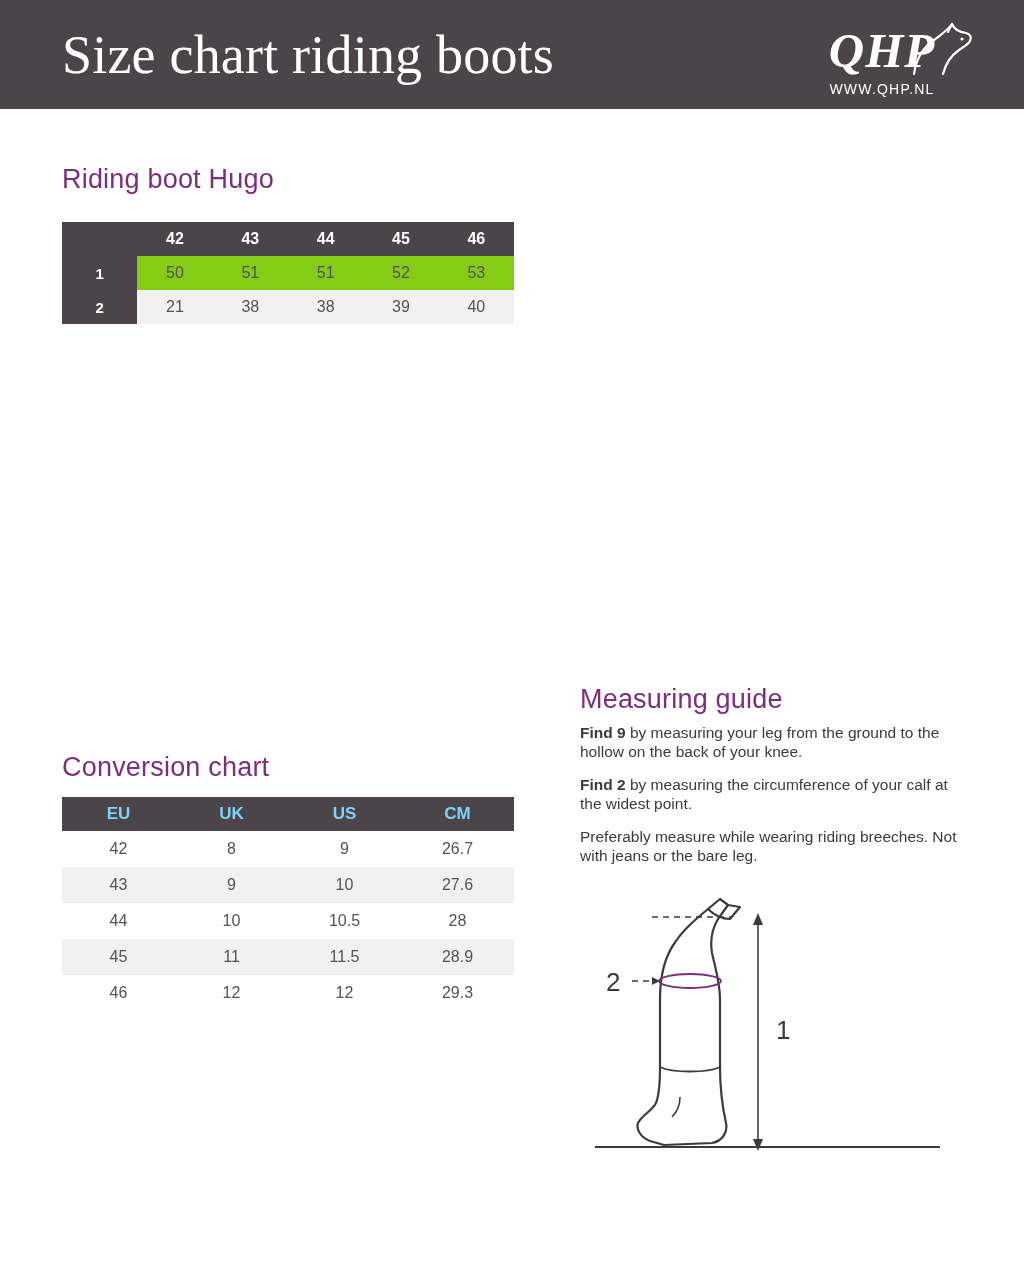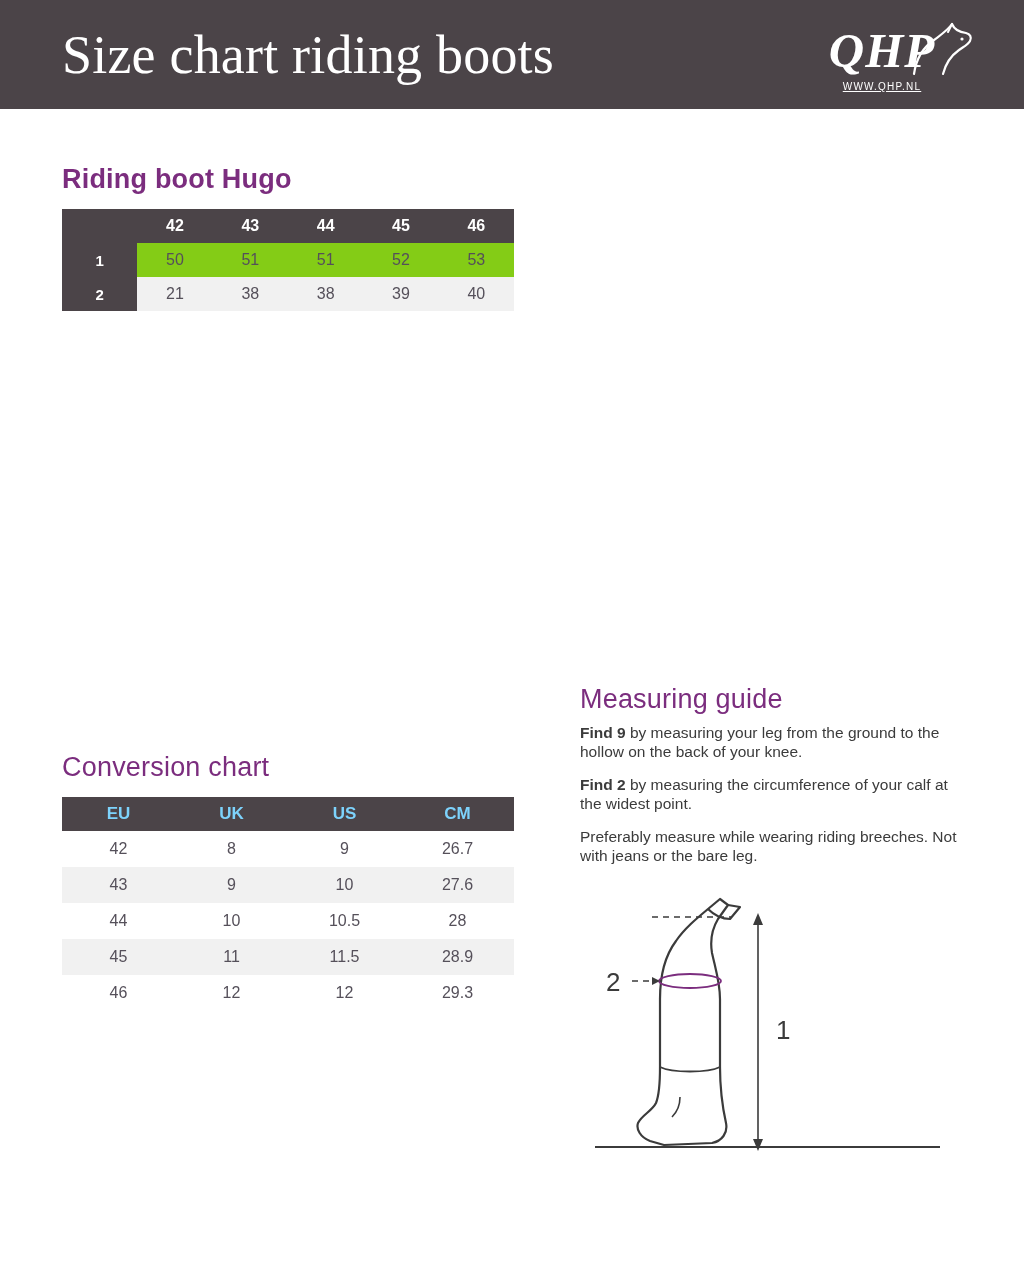--- a/index.html
+++ b/index.html
@@ -39,38 +39,37 @@
     font-family: "Liberation Serif", serif;
     font-style: italic;
     font-weight: 700;
     font-size: 49px;
     color: #ffffff;
     letter-spacing: 1px;
     line-height: 1;
     display: inline-block;
   }
   .logo-url {
-    font-size: 10px;
+    font-size: 14px;
     letter-spacing: 1.2px;
     color: #ffffff;
     margin-top: 6px;
-    text-decoration: underline;
   }
   .logo-horse { position: absolute; right: 6px; top: -6px; }
 
   .section-title {
     font-size: 27px;
     color: #7b2d7e;
     font-weight: 400;
     letter-spacing: 0.2px;
   }
 
   
   .size-block { position: absolute; left: 62px; top: 164px; width: 452px; }
-  .size-block .section-title { margin-bottom: 14px; font-weight: bold; }
+  .size-block .section-title { margin-bottom: 27px; }
 
   table { border-collapse: collapse; width: 100%; }
 
   .size-table { width: 452px; table-layout: fixed; }
   .size-table th, .size-table td {
     text-align: center;
     font-size: 16px;
     height: 34px;
     font-weight: 400;
   }

